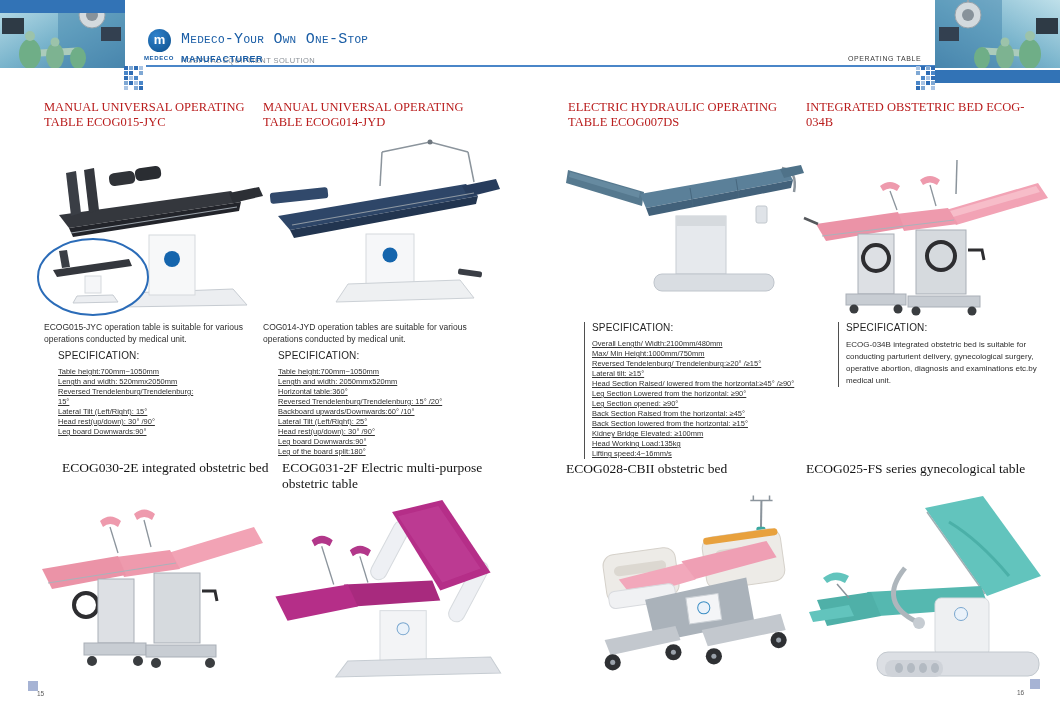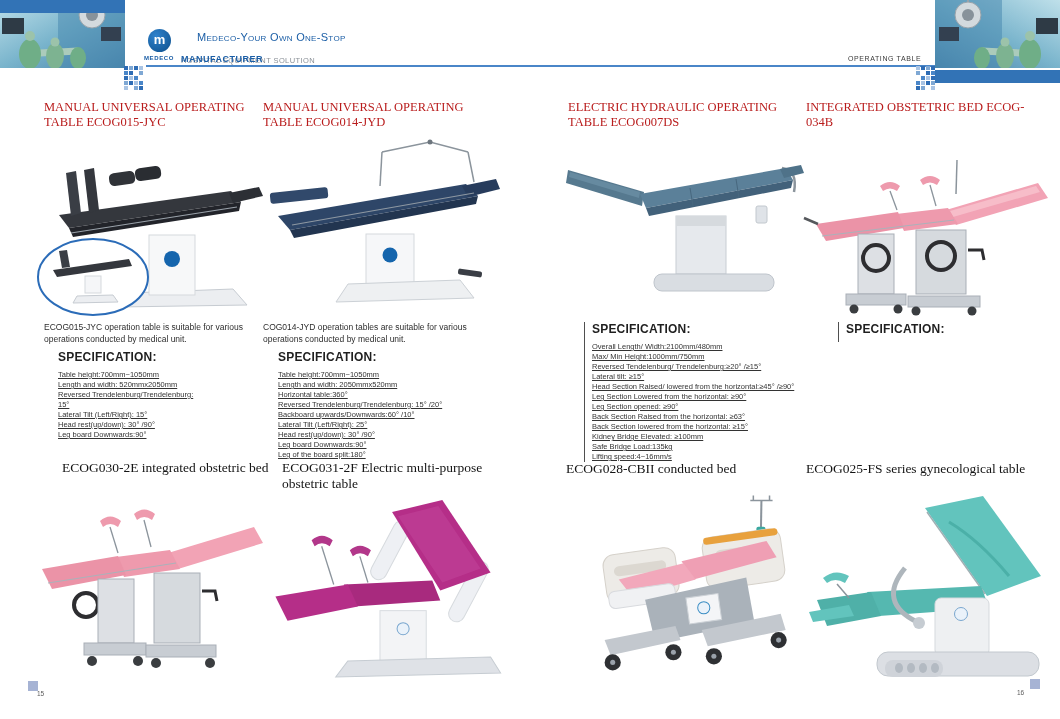--- a/index.html
+++ b/index.html
@@ -13,28 +13,28 @@
   .photo { width:125px; height:68px; overflow:hidden; }
   .photo svg { display:block; width:100%; height:100%; }
   .flip { transform:scaleX(-1); }
   .blue-bar { width:125px; height:13px; background:#3273b6; }
   .logo-circle {
     width:23px; height:23px; border-radius:50%;
     background:radial-gradient(circle at 35% 30%, #2f82cc, #0d4f8c);
     color:#fff; font-weight:bold; font-size:13px; line-height:22px; text-align:center;
   }
   .logo-word { font-size:6px; font-weight:bold; color:#1b5ea6; letter-spacing:0.6px; }
-  .tag1 { font-family:Liberation Sans, sans-serif; font-variant:small-caps; font-size:11px; color:#1b5ea6; letter-spacing:0.3px;margin-left:16px; }
+  .tag1 { font-family:Liberation Mono, monospace; font-variant:small-caps; font-size:15px; color:#1b5ea6; letter-spacing:0.3px; }
   .tag2 { font-size:7.5px; color:#8a9097; letter-spacing:0.4px; }
   .tag3 { font-size:9px; font-weight:bold; color:#1b5ea6; letter-spacing:0.5px; }
   .section-label { font-size:7px; color:#3a3a3a; letter-spacing:0.6px; }
   .ptitle { font-family:"Liberation Serif", serif; font-size:12.5px; line-height:15px; color:#b91c1c; }
   .btitle { font-family:Liberation Serif, serif; font-size:13.5px; line-height:16px; color:#141414; }
   .desc { font-size:8.5px; line-height:11.5px; color:#2e2e2e; }
-  .spec-heading { font-size:12px; font-weight:bold; color:#1f1f1f; margin-bottom:6px; letter-spacing:0.2px; }
+  .spec-heading { font-size:10px; font-weight:normal; color:#1f1f1f; margin-bottom:6px; letter-spacing:0.2px; }
   .spec-line { font-size:7.5px; line-height:10px; color:#333; white-space:nowrap;text-decoration:underline; }
   .spec-border { border-left:1px solid #4f4f4f; padding-left:7px; }
   .spec-para { font-size:8px; line-height:12px; color:#2e2e2e; }
   .img-box svg { display:block; width:100%; height:100%; }
   .page-square { width:10px; height:10px; background:#a6b3d4; }
   .page-num { font-size:6.5px; color:#5b5b5b; }
 </style>
 <title>OPERATING TABLE</title></head>
 <body>
 
@@ -273,35 +273,36 @@
 <div class="abs spec-border" style="left:584px;top:322px;width:250px">
   <div class="spec-heading">SPECIFICATION:</div>
   <div>
       <div class="spec-line">Overall Length/ Width:2100mm/480mm</div>
       <div class="spec-line">Max/ Min Height:1000mm/750mm</div>
       <div class="spec-line">Reversed Tendelenburg/ Trendelenburg:≥20° /≥15°</div>
       <div class="spec-line">Lateral tilt: ≥15°</div>
       <div class="spec-line">Head Section Raised/ lowered from the horizontal:≥45° /≥90°</div>
       <div class="spec-line">Leg Section Lowered from the horizontal: ≥90°</div>
       <div class="spec-line">Leg Section opened: ≥90°</div>
-      <div class="spec-line">Back Section Raised from the horizontal: ≥63°</div>
+      <div class="spec-line">Back Section Raised from the horizontal: ≥45°</div>
       <div class="spec-line">Back Section lowered from the horizontal: ≥15°</div>
       <div class="spec-line">Kidney Bridge Elevated: ≥100mm</div>
-      <div class="spec-line">Safe Bridge Load:135kg</div>
+      <div class="spec-line">Head Working Load:135kg</div>
       <div class="spec-line">Lifting speed:4~16mm/s</div>
     </div>
 </div>
 
 <div class="abs spec-border" style="left:838px;top:322px;width:200px">
   <div class="spec-heading">SPECIFICATION:</div>
+  <div class="spec-para">ECOG-034B integrated obstetric bed is suitable for conducting parturient delivery, gynecological surgery, operative abortion, diagnosis and examinations etc.by medical unit.</div>
 </div>
 
 <div class="abs btitle" style="left:62px;top:460px;white-space:nowrap">ECOG030-2E integrated obstetric bed</div>
 <div class="abs btitle" style="left:282px;top:460px;width:222px">ECOG031-2F Electric multi-purpose obstetric table</div>
-<div class="abs btitle" style="left:566px;top:461px;white-space:nowrap">ECOG028-CBII conducted bed</div>
+<div class="abs btitle" style="left:566px;top:461px;white-space:nowrap">ECOG028-CBII obstetric bed</div>
 <div class="abs btitle" style="left:806px;top:461px;white-space:nowrap">ECOG025-FS series gynecological table</div>
 
 <div class="abs img-box" style="left:30px;top:490px;width:235px;height:192px">
   <svg viewBox="0 0 235 190">
     <path d="M70 30 q10 -9 21 0 l-3 6 q-8 -6 -15 0 Z" fill="#ee9aad"></path>
     <path d="M104 23 q10 -9 21 0 l-3 6 q-8 -6 -15 0 Z" fill="#ee9aad"></path>
     <line x1="80" y1="36" x2="88" y2="62" stroke="#8b949c" stroke-width="1.3"></line>
     <line x1="114" y1="29" x2="121" y2="56" stroke="#8b949c" stroke-width="1.3"></line>
     <polygon points="138,62 224,36 233,52 148,78" fill="#f2a3b5"></polygon>
     <polygon points="86,66 140,59 150,78 94,86" fill="#ee9aad"></polygon>

